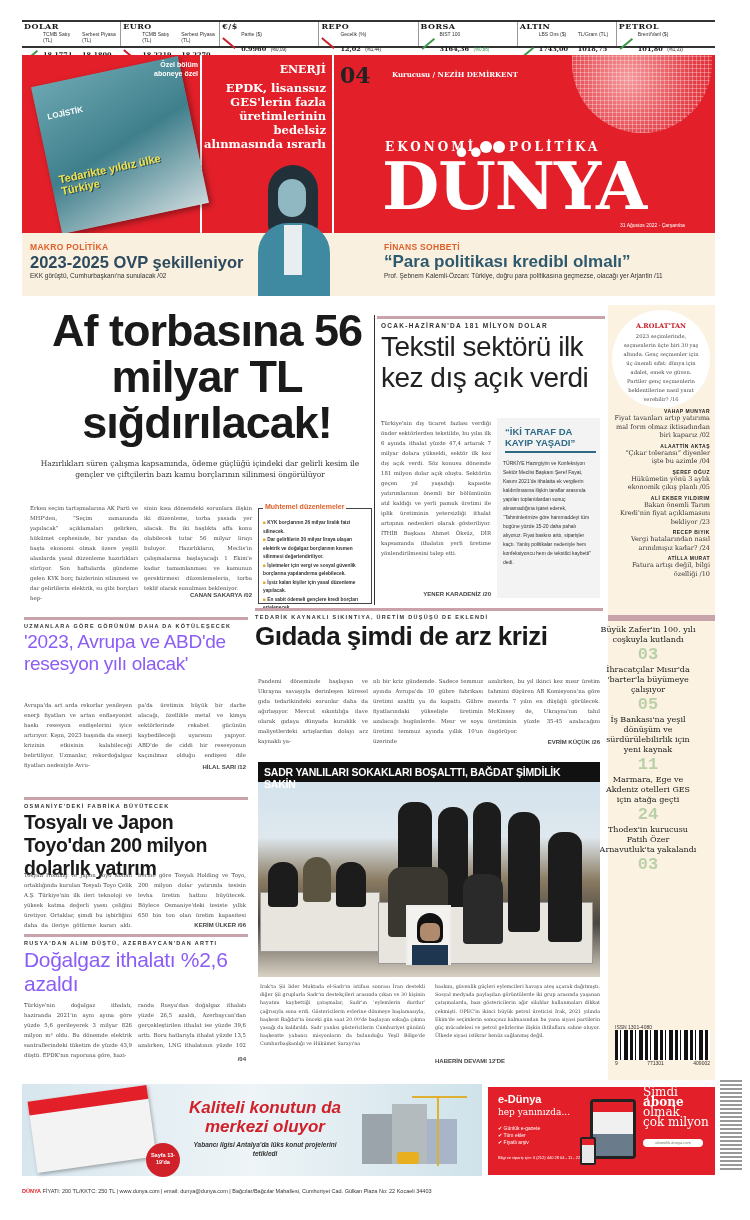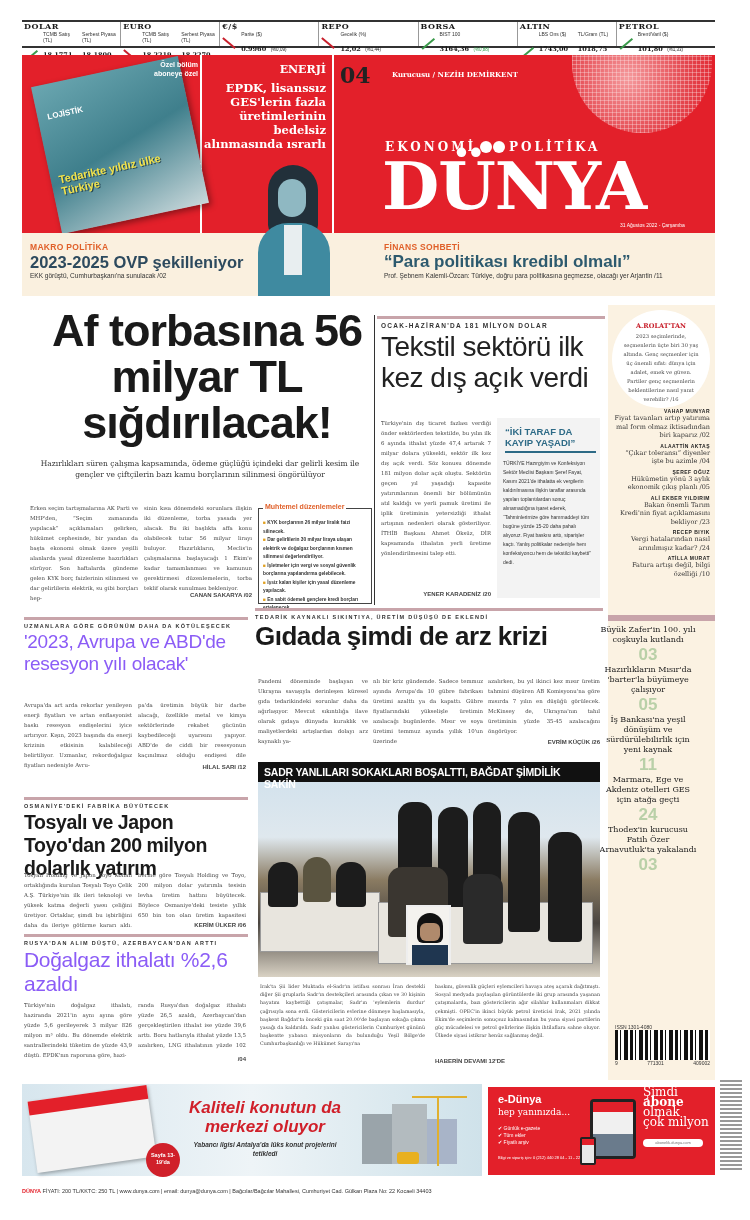--- a/index.html
+++ b/index.html
@@ -73,21 +73,21 @@
 .bubble{left:612px;top:310px;width:98px;height:98px;border-radius:50%;background:#fff;text-align:center}
 .bubble .k{color:#c8202c;font-family:"DejaVu Serif",serif;font-weight:bold;font-size:6.5px;margin-top:12px}
 .bubble .t{font-family:"DejaVu Serif",serif;font-size:5.2px;line-height:9px;padding:2px 10px;color:#444}
 .cols{left:612px;top:408px;width:98px;text-align:right}
 .col-i{margin-bottom:3px}
 .col-i .a{font-size:5px;font-weight:bold;letter-spacing:.5px;color:#222}
 .col-i .t{font-family:"DejaVu Serif",serif;font-size:6.5px;line-height:8.5px;color:#333}
 .sideDiv{left:608px;top:615px;width:107px;height:6px;background:#c8a4aa}
 .idx{left:599px;top:625px;width:98px;text-align:center}
 .idx-i .t{font-family:"DejaVu Serif",serif;font-size:8px;line-height:10px;color:#222}
-.idx-i .p{font-family:Liberation Sans, sans-serif;font-weight:bold;font-size:17px;color:#b9d0a8;line-height:20px}
+.idx-i .p{font-family:Liberation Mono, monospace;font-weight:bold;font-size:17px;color:#b9d0a8;line-height:20px}
 .barcode{left:615px;top:1024px;width:95px;height:50px}
 .barcode .bars{height:30px;background:repeating-linear-gradient(90deg,#111 0 3px,#fff 3px 5px,#111 5px 6px,#fff 6px 9px,#111 9px 13px,#fff 13px 15px)}
 .barcode .n{font-size:5px;color:#333}
 
 .resesyon{left:24px;top:617px;width:224px}
 .h2{font-size:19px;line-height:22px;color:#8b5cf6;letter-spacing:-.3px}
 .gida{left:255px;top:608px;width:348px}
 .gida .h{font-size:26px;font-weight:bold;line-height:32px;letter-spacing:-.5px}
 .photoWrap{left:258px;top:762px;width:342px;height:215px;background:linear-gradient(180deg,#cfe0ec 0,#dfe8ee 35%,#8a7b62 55%,#4a4540 75%,#d9d2c4 100%);overflow:hidden}
 .photoWrap .cap{position:absolute;left:0;top:0;width:100%;height:20px;background:#111;color:#fff;font-weight:bold;font-size:10.5px;padding:4px 6px;letter-spacing:-.2px}
@@ -315,21 +315,21 @@
       <div class="t">Fatura artışı değil, bilgi özelliği /10</div>
     </div>
   </div>
 <div class="abs sideDiv"></div>
 <div class="abs idx" id="index">
     <div class="idx-i">
       <div class="t">Büyük Zafer'in 100. yılı coşkuyla kutlandı</div>
       <div class="p">03</div>
     </div>
     <div class="idx-i">
-      <div class="t">Hazırlıkların Mısır'da 'barter'la büyümeye çalışıyor</div>
+      <div class="t">İhracatçılar Mısır'da 'barter'la büyümeye çalışıyor</div>
       <div class="p">05</div>
     </div>
     <div class="idx-i">
       <div class="t">İş Bankası'na yeşil dönüşüm ve sürdürülebilirlik için yeni kaynak</div>
       <div class="p">11</div>
     </div>
     <div class="idx-i">
       <div class="t">Marmara, Ege ve Akdeniz otelleri GES için atağa geçti</div>
       <div class="p">24</div>
     </div>

